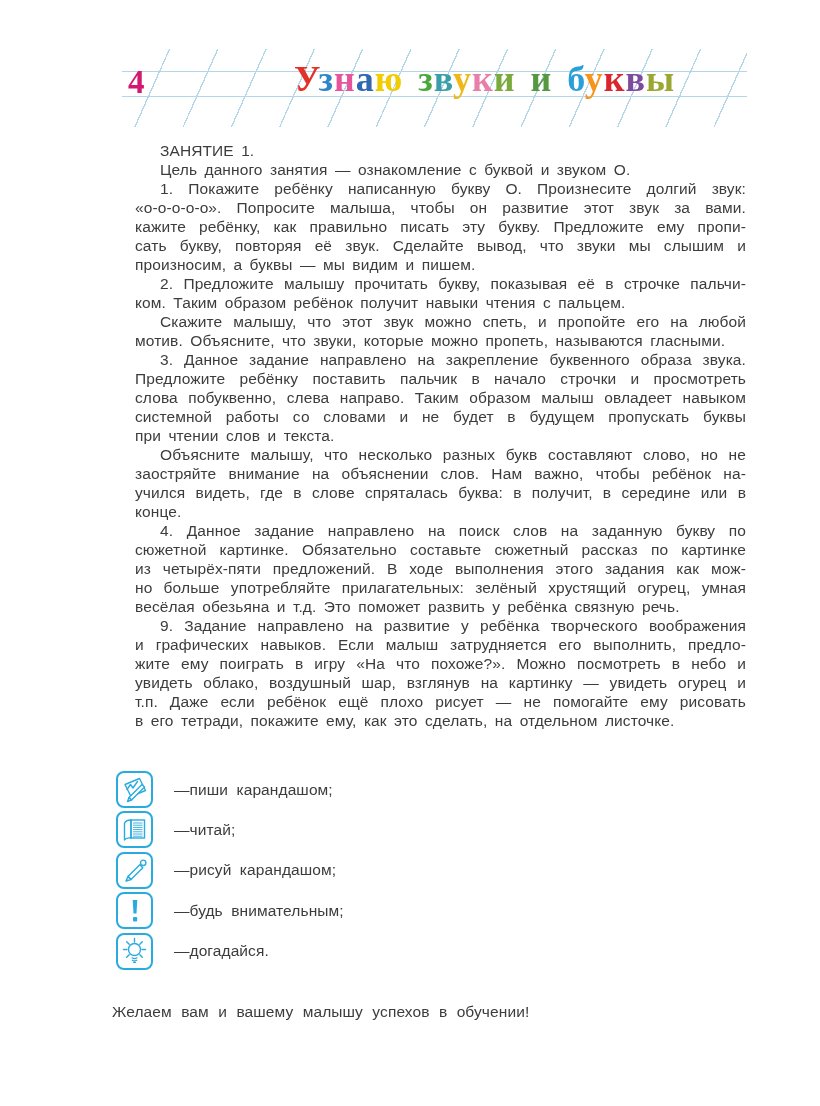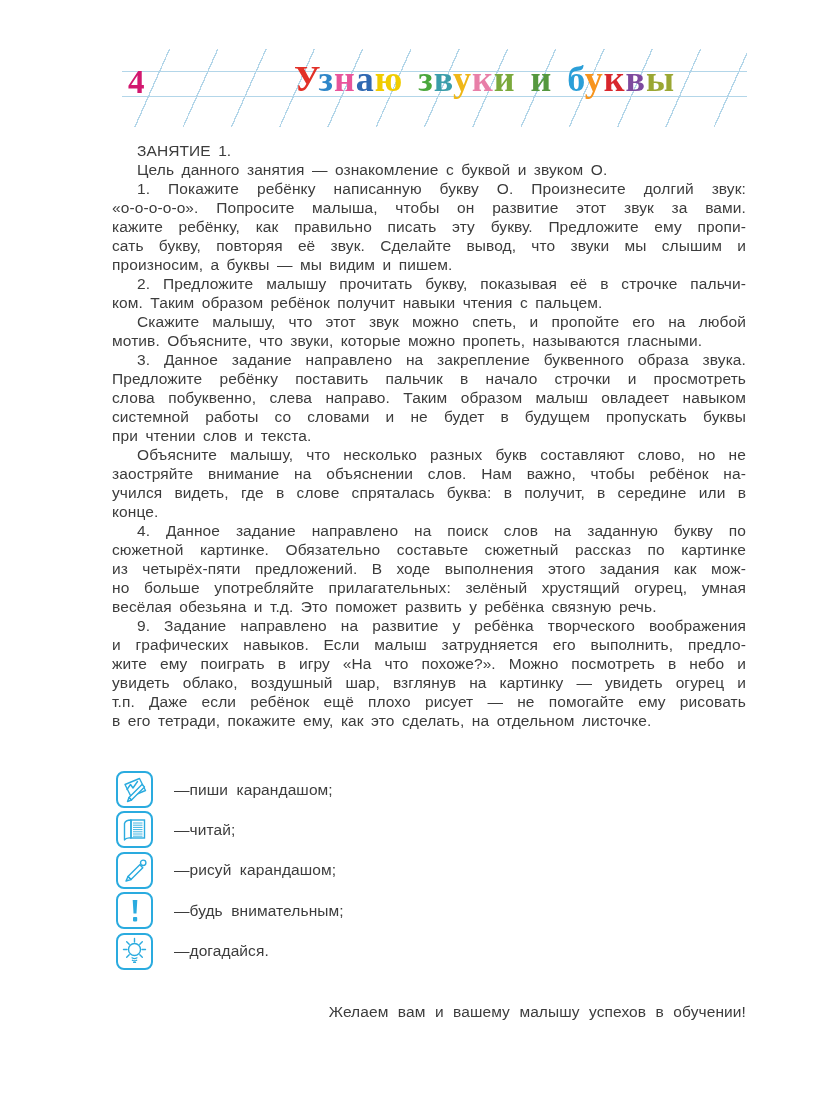--- a/index.html
+++ b/index.html
@@ -32,37 +32,37 @@
     font-size:36px;line-height:1.05;white-space:nowrap;letter-spacing:1px;
   }
   .title-word{display:inline-block;}
   .title-word + .title-word{margin-left:15px;}
   
   .lesson{
     position:absolute;left:112px;top:141px;width:634px;
     font-size:15.5px;line-height:19px;color:var(--text);
     letter-spacing:0.1px;
   }
-  .line{word-spacing:3px;text-align:justify;text-align-last:justify;}
+  .line{word-spacing:3px;text-align:justify;text-align-last:justify;margin-left:23px;}
   .line.last{text-align-last:left;}
   .line.first{text-indent:25px;}
   
   .legend{position:absolute;left:116px;top:771px;}
   .legend-row{display:flex;align-items:center;height:37px;margin-bottom:3.4px;}
   .icon-box{
     box-sizing:border-box;width:37px;height:37px;flex:0 0 37px;
     border:2px solid;border-radius:8px;color:var(--icon);
     display:flex;align-items:center;justify-content:center;background:#fff;
   }
   .legend-dash{margin-left:21px;color:var(--text);font-size:15.5px;}
   .legend-label{color:var(--text);font-size:15.5px;word-spacing:4px;letter-spacing:0.1px;}
   
   .footer-wish{
     position:absolute;left:112px;top:1003px;width:634px;
-    text-align:right;font-size:15.5px;color:var(--text);
+    text-align:left;font-size:15.5px;color:var(--text);
     word-spacing:5px;letter-spacing:0.1px;
   }
 </style>
 </head>
 <body>
 
 <div class="page">
 
   <header>
     <div class="guide-band">

